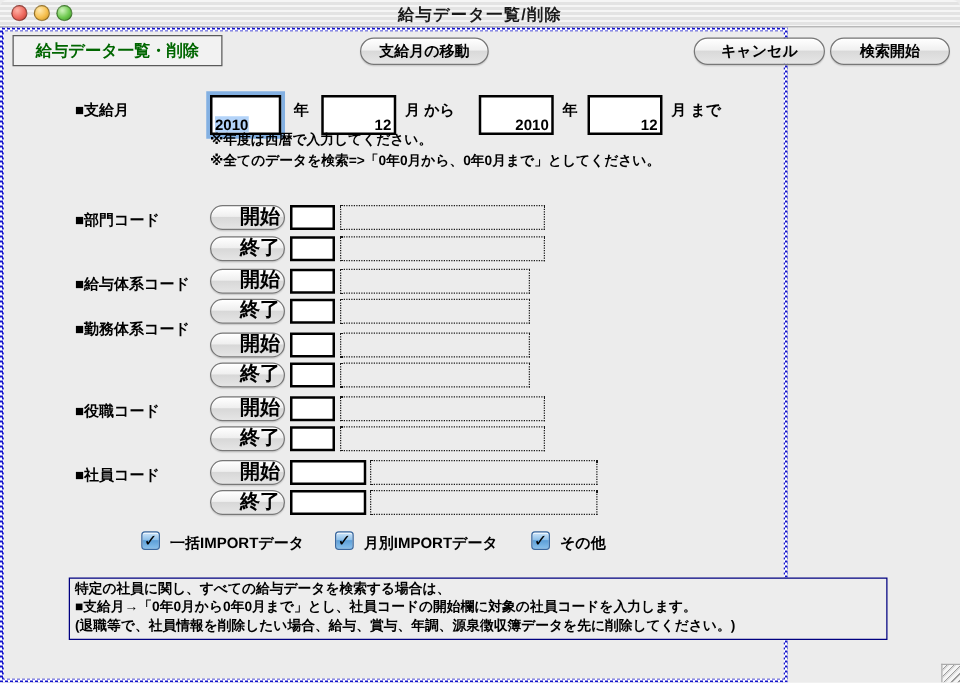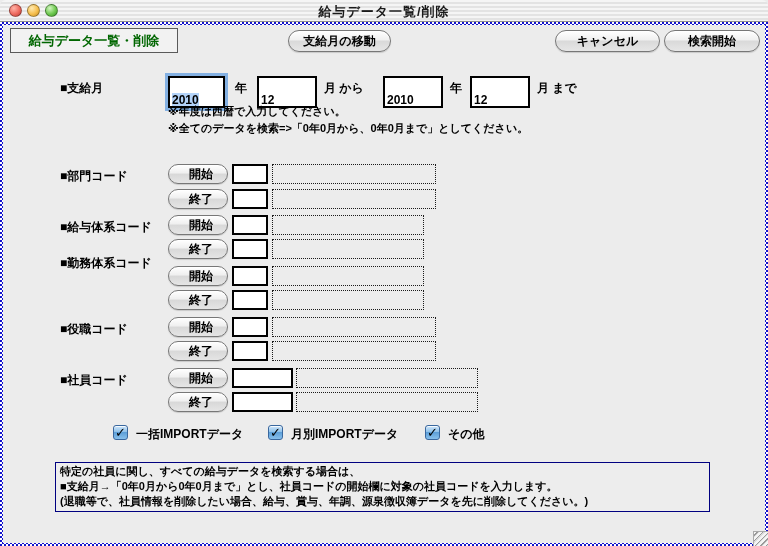--- a/index.html
+++ b/index.html
@@ -16,52 +16,52 @@
   .title-text {
     position:absolute; left:0; right:0; top:3px; text-align:center;
     font-size:13px; font-weight:bold; color:#1a1a1a; letter-spacing:1px;
   }
   .tl { position:absolute; top:4px; width:13px; height:13px; border-radius:50%; border:1px solid rgba(0,0,0,.35); }
   .tl.red    { left:9px;  background:radial-gradient(circle at 35% 30%, #ffb3a7, #ee6a5f 55%, #b33a30); }
   .tl.yellow { left:27px; background:radial-gradient(circle at 35% 30%, #ffe9b0, #f6bf4e 55%, #c08b1e); }
   .tl.green  { left:45px; background:radial-gradient(circle at 35% 30%, #d2f5c0, #6ec94f 55%, #3a8f25); }
 
   
-  .win-body { position:absolute; left:0; top:22px; width:768px; height:524px;
+  .win-body { position:absolute; left:0; top:22px; width:630px; height:524px;
     background:repeating-conic-gradient(#1414cc 0% 25%, #ffffff 0% 50%);
     background-size:4px 4px; }
   .body-inner { position:absolute; left:3px; top:3px; right:3px; bottom:3px; background:#ececec; }
   .content { position:absolute; left:0; top:0; width:768px; height:524px; font-size:12px; color:#000; }
 
   .page-label {
     position:absolute; left:10px; top:6px; width:168px; height:25px;
     border:1px solid #5a5a5a; background:#f2f2f2; color:#006600;
     font-weight:bold; font-size:13px; text-align:center; line-height:23px;
   }
   .aqua-btn {
     position:absolute; height:22px; border:1px solid #777; border-radius:11px;
     background:linear-gradient(180deg,#ffffff 0%,#f0f0f0 45%,#d9d9d9 50%,#e6e6e6 100%);
     box-shadow:inset 0 1px 0 #fff, 0 1px 1px rgba(0,0,0,.15);
     font-weight:bold; font-size:12px; color:#000; text-align:center; line-height:20px; cursor:default;
   }
   .pill-sm {
     position:absolute; width:60px; height:20px; border:1px solid #777; border-radius:10px;
     background:linear-gradient(180deg,#ffffff 0%,#efefef 45%,#d8d8d8 50%,#e5e5e5 100%);
     box-shadow:inset 0 1px 0 #fff, 0 1px 1px rgba(0,0,0,.15);
-    font-weight:bold; font-size:12px; text-align:left; line-height:18px;padding-left:20px;
+    font-weight:bold; font-size:16px; text-align:center; line-height:18px;padding-left:20px;
   }
   .flabel { position:absolute; font-weight:bold; font-size:12px; }
   .unit   { position:absolute; font-weight:bold; font-size:12px; }
   .note   { position:absolute; font-weight:bold; font-size:11px; color:#000; }
 
   .field {
     position:absolute; height:20px; background:#fff; border:2px solid #000;
     font-size:12px; font-weight:bold; line-height:16px; padding:14px 2px; overflow:hidden;
   }
-  .field.right { text-align:left; }
+  .field.right { text-align:right; }
   .field.focused { box-shadow:0 0 0 3px rgba(120,170,225,.9); }
   .sel { background:#b3d3f9; }
 
   .mini-input {
     position:absolute; height:20px; width:36px; background:#fff; border:2px solid #000;
     font-size:12px; padding:0 2px; font-family:inherit;
   }
   .dotted {
     position:absolute; height:20px; border:1px dotted #1a1a1a; background:#ececec;
     font-size:12px; line-height:18px; padding:0 3px; color:#333;

